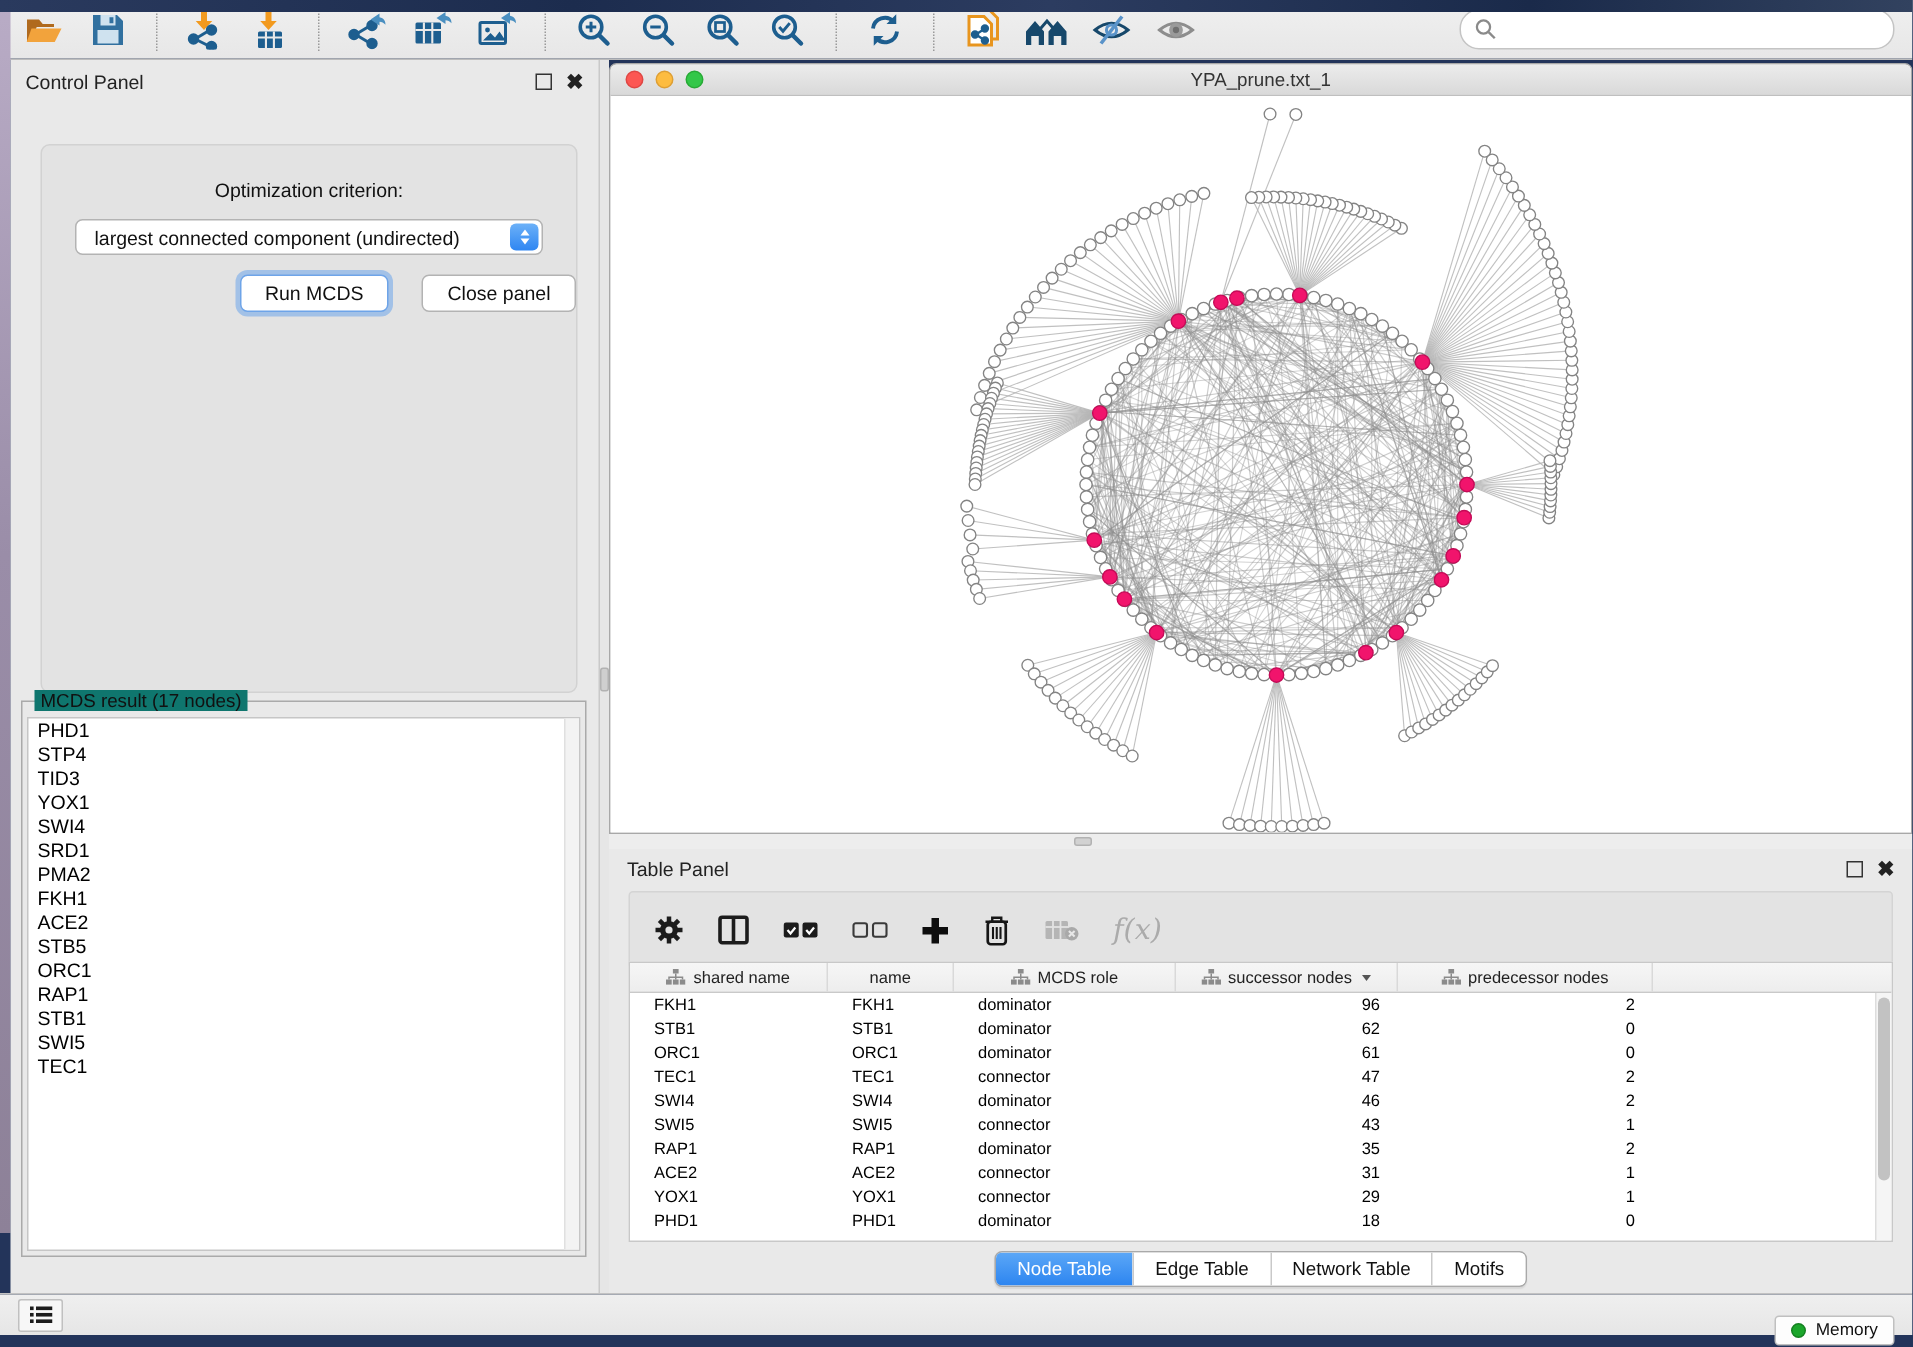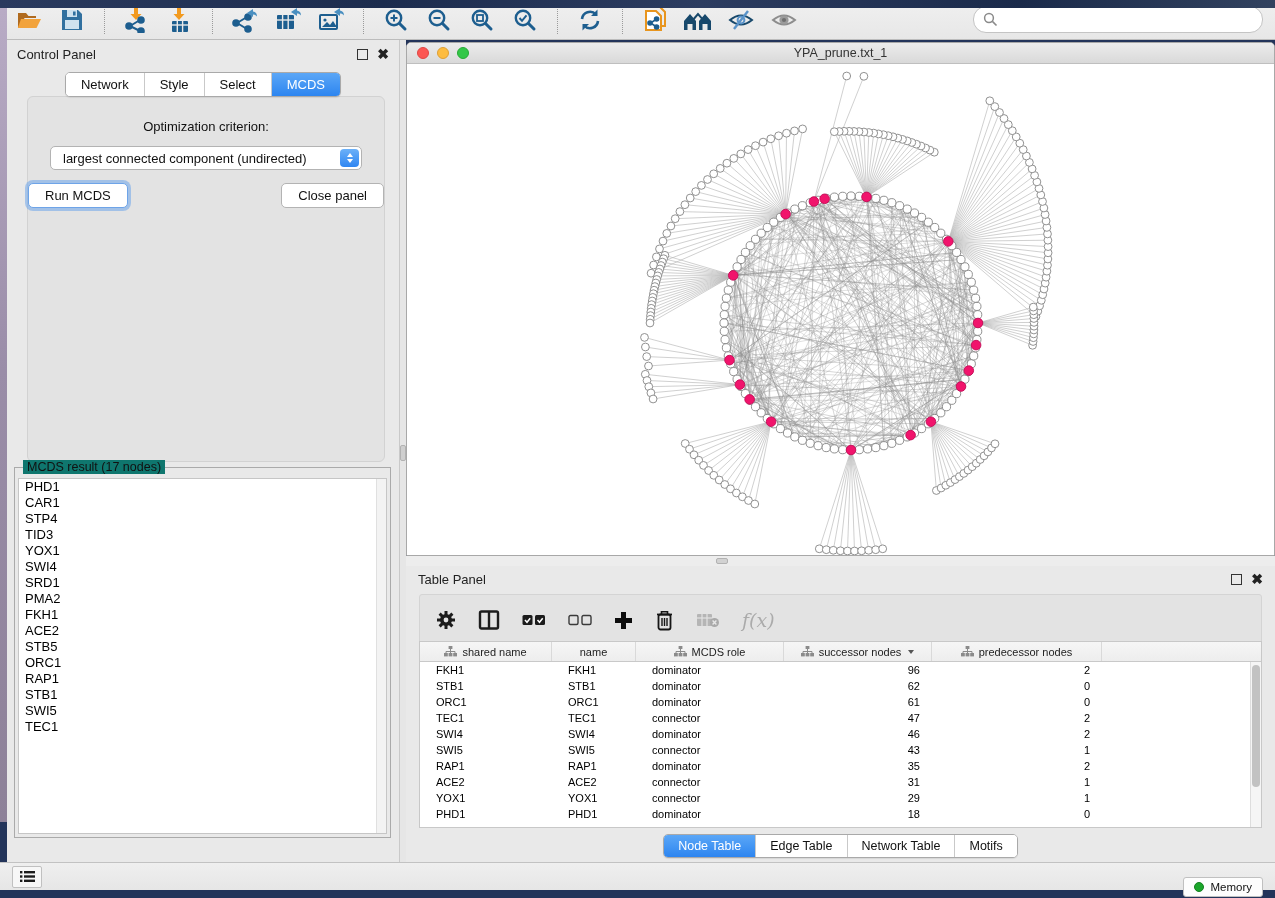--- a/index.html
+++ b/index.html
@@ -42,21 +42,21 @@
   .cp-inner { position:absolute; left:20px; right:14px; top:56px; height:366px;
     background:#e3e3e3; border:1px solid #d2d2d2; border-radius:6px; }
   .opt-label { text-align:center; margin-top:22px; font-size:13px; color:#111; }
   .opt-select { margin:12px auto 0; width:312px; height:24px; background:#fff; border:1px solid #b3b3b3;
     border-radius:5px; display:flex; align-items:center; padding-left:12px; font-size:13px; position:relative; }
   .stepper { position:absolute; right:2px; top:2px; width:19px; height:18px; border-radius:4px;
     background:linear-gradient(#6cb1f8,#2f86f2); display:flex; flex-direction:column; align-items:center; justify-content:center; gap:2px; }
   .stepper i { width:0; height:0; border-left:3.5px solid transparent; border-right:3.5px solid transparent; display:block; }
   .stepper .up { border-bottom:4px solid #fff; }
   .stepper .dn { border-top:4px solid #fff; }
-  .cp-btn-row { display:flex; justify-content:space-between; gap:7px; margin-top:13px; }
+  .cp-btn-row { display:flex; justify-content:flex-end; gap:22px; margin-top:13px; }
   .mac-btn { background:#fff; border:1px solid #b3b3b3; border-radius:5px; padding:4px 16px; font-size:13px; color:#111; }
   .mac-btn.focus { border-color:#6ea4e8; box-shadow:0 0 0 3px rgba(110,165,235,.55); }
 
   .result-group { position:absolute; left:7px; right:8px; top:427px; height:371px;
     border:1px solid #aaaaaa; }
   .result-legend { position:absolute; top:-8px; left:8px; background:#0f766e; padding:0 4px; font-size:12.5px; color:#111; }
   .result-list { position:absolute; left:3px; right:3px; top:10px; bottom:3px; background:#fff;
     border:1px solid #c6c6c6; overflow:hidden; }
   .mcds-item { font-size:13px; line-height:16px; padding-left:6px; color:#000; }
   .result-track { position:absolute; right:1px; top:1px; bottom:1px; width:10px; background:#f3f3f3; border-left:1px solid #e0e0e0; }
@@ -276,48 +276,39 @@
 <div class="desktop-left"></div>
 <div class="desktop-bottom"></div>
 
 <div class="control-panel">
   <div class="cp-header">
     <span class="cp-title">Control Panel</span>
     <span class="win-btns">
       <button class="float-btn"></button>
       <button class="close-btn">✖</button>
     </span>
-  </div>
-  <div class="cp-tabs">
-    <div class="seg">
-      <button class="tab">Network</button>
-      <button class="tab">Style</button>
-      <button class="tab">Select</button>
-      <button class="tab sel">MCDS</button>
-    </div>
   </div>
   <div class="cp-inner">
     <div class="opt-label">Optimization criterion:</div>
     <div class="opt-select">
       <span>largest connected component (undirected)</span>
       <span class="stepper">
           <i class="up"></i>
           <i class="dn"></i>
         </span>
     </div>
     <div class="cp-btn-row">
       <button class="mac-btn focus">Run MCDS</button>
       <button class="mac-btn">Close panel</button>
     </div>
   </div>
   <div class="result-group">
     <span class="result-legend">MCDS result (17 nodes)</span>
     <div class="result-list">
         <div class="mcds-item">PHD1</div>
-        <div class="mcds-item">CAR1</div>
         <div class="mcds-item">STP4</div>
         <div class="mcds-item">TID3</div>
         <div class="mcds-item">YOX1</div>
         <div class="mcds-item">SWI4</div>
         <div class="mcds-item">SRD1</div>
         <div class="mcds-item">PMA2</div>
         <div class="mcds-item">FKH1</div>
         <div class="mcds-item">ACE2</div>
         <div class="mcds-item">STB5</div>
         <div class="mcds-item">ORC1</div>

